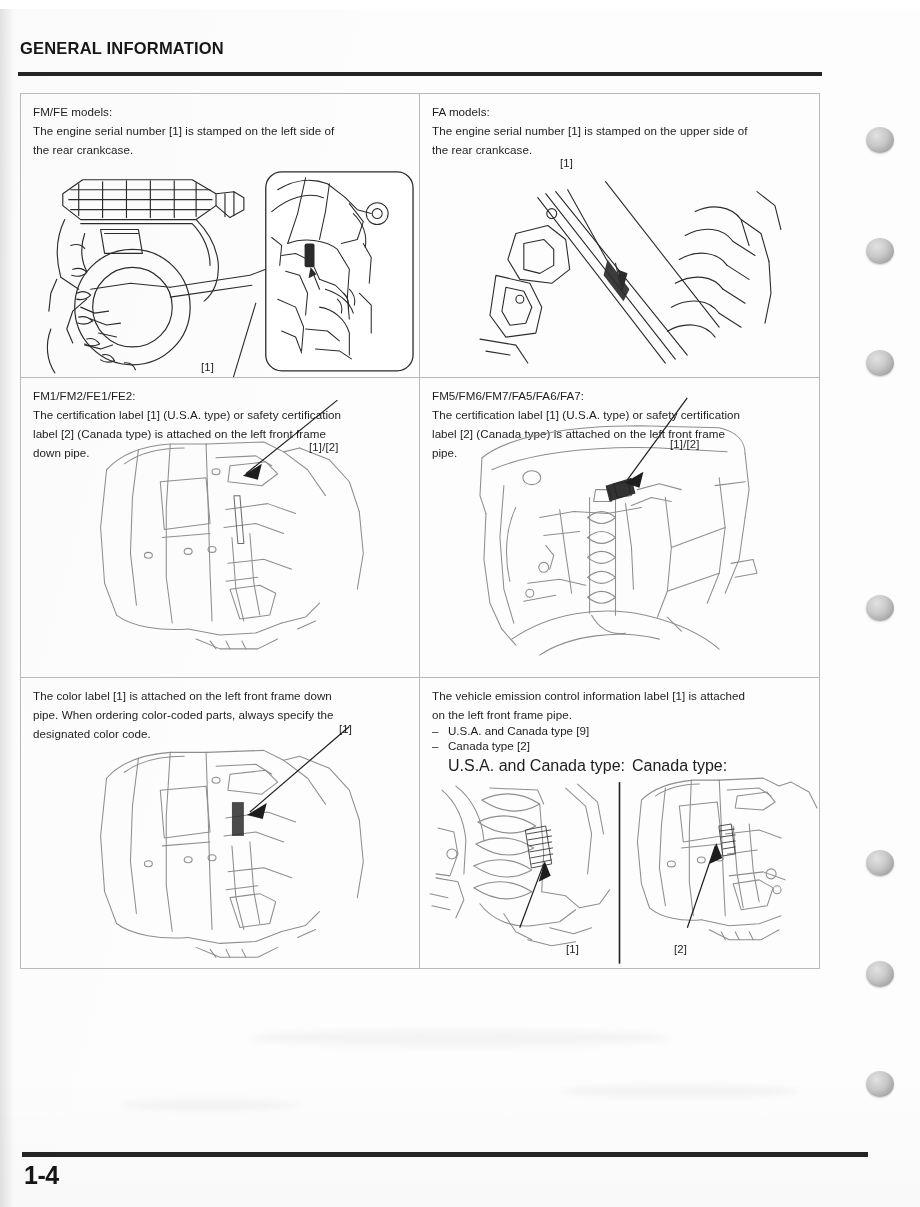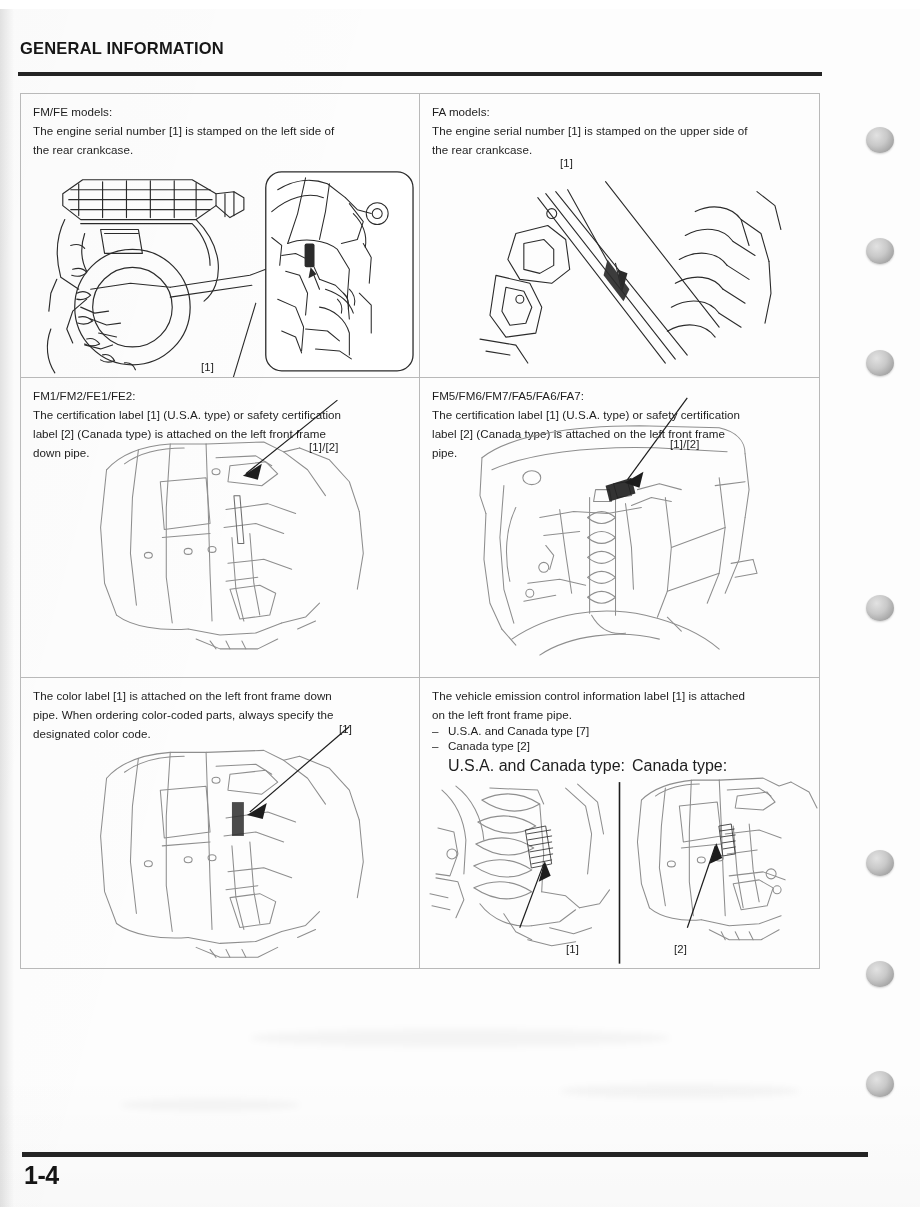--- a/index.html
+++ b/index.html
@@ -425,21 +425,21 @@
         <div class="callout" style="left:318px; top:45px;">[1]</div>
       </div>
 
       <div class="cell">
         <div class="ctext">The vehicle emission control information label [1] is attached
 on the left front frame pipe.</div>
 
         <div class="dash-list">
           <div class="dash-line">
             <span class="d">–</span>
-            <span>U.S.A. and Canada type [7]</span>
+            <span>U.S.A. and Canada type [9]</span>
           </div>
           <div class="dash-line">
             <span class="d">–</span>
             <span>Canada type [2]</span>
           </div>
         </div>
 
         <div class="subcap" style="left:28px; top:79px;">U.S.A. and Canada type:</div>
         <div class="subcap" style="left:212px; top:79px;">Canada type:</div>
 

